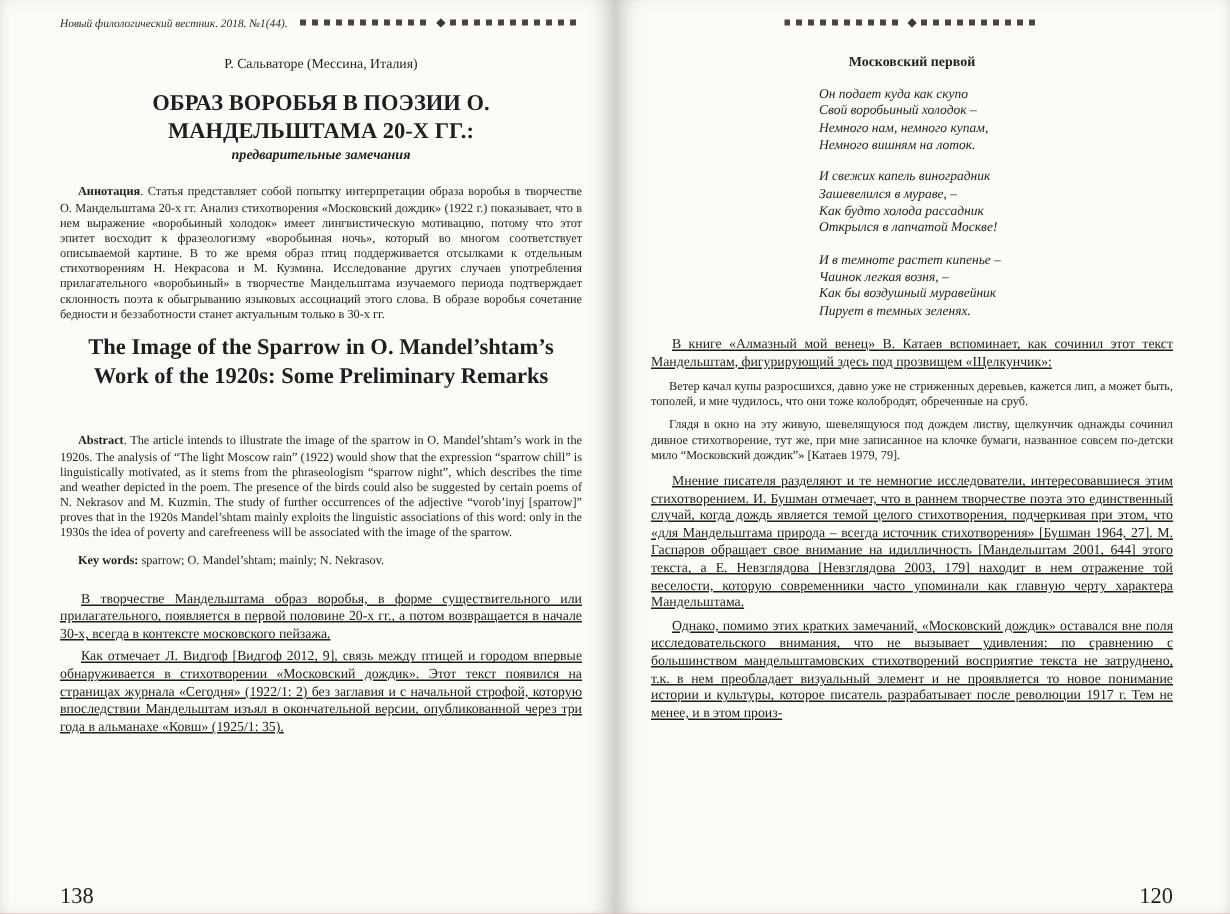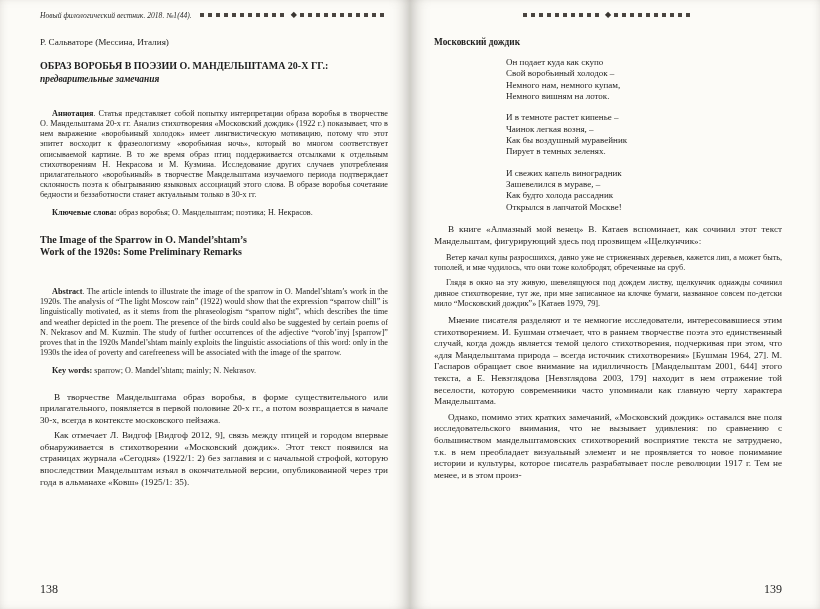--- a/index.html
+++ b/index.html
@@ -40,43 +40,43 @@
     margin-right: 8px;
     color: #2a2a2a;
   }
   .ornament { display: flex; align-items: center; flex: 1; gap: 3px; }
   .ornament-center-block { flex: none; width: 170px; margin: 0 auto; }
   .orn-line {
     flex: 1; height: 4px;
     background: repeating-linear-gradient(90deg, #4a4540 0 4px, transparent 4px 8px);
   }
   .orn-center { font-size: 8px; line-height: 8px; color: #3a3632; }
-  .centered { text-align: left; }
+  .centered { text-align: center; }
   .justify { text-align: justify; }
   .author { font-size: 9.2px; margin-bottom: 13px; }
-  .article-title { font-size: 10px; font-weight: bold; line-height: 1.28; }
-  .article-subtitle { font-size: 9.4px; font-weight: bold; font-style: italic; line-height: 1.28; margin-bottom: 24px; }
+  .article-title { font-size: 15px; font-weight: bold; line-height: 1.28; }
+  .article-subtitle { font-size: 9.4px; font-weight: bold; font-style: italic; line-height: 1.28; margin-bottom: 13px; }
   .abstract { font-size: 8.2px; line-height: 1.24; margin-bottom: 8px; text-indent: 12px; }
   .abstract .lead { font-weight: bold; }
   .keywords { margin-bottom: 15px; }
   .title-en { margin-bottom: 28px; }
-  .body-par { font-size: 9.2px; line-height: 1.26; text-indent: 14px; }
+  .body-par { font-size: 9.2px; line-height: 1.26; text-indent: 14px; text-decoration: underline; }
   .quote { font-size: 8.2px; line-height: 1.24; text-indent: 12px; margin-bottom: 5px; color: #242424; }
   .poem-title { font-size: 9.3px; font-weight: bold; margin-bottom: 10px; }
-  .poem { margin-left: 72px; margin-bottom: 11px; }
+  .poem { margin-left: 112px; margin-bottom: 11px; font-style: italic; }
   .poem-stanza {
     font-size: 9px; line-height: 1.26;
     white-space: pre-line;
     margin-bottom: 10px;
   }
   .mb4 { margin-bottom: 4px; }
   .mb6 { margin-bottom: 6px; }
   .page-number {
-    position: absolute; bottom: 12px;
-    font-size: 12px;
+    position: absolute; bottom: 2px;
+    font-size: 15px;
   }
   .pn-left { left: 40px; }
   .pn-right { right: 38px; }
 </style>
 </head>
 <body>
 
 <div class="spread">
 
   <div class="page page-left">
@@ -90,21 +90,20 @@
       </span>
     </div>
 
     <div class="author centered">Р. Сальваторе (Мессина, Италия)</div>
 
     <div class="article-title centered">ОБРАЗ ВОРОБЬЯ В ПОЭЗИИ О. МАНДЕЛЬШТАМА 20-Х ГГ.:</div>
     <div class="article-subtitle centered">предварительные замечания</div>
 
     <p class="abstract justify"><span class="lead">Аннотация</span><span>. Статья представляет собой попытку интерпретации образа воробья в творчестве О. Мандельштама 20-х гг. Анализ стихотворения «Московский дождик» (1922 г.) показывает, что в нем выражение «воробьиный холодок» имеет лингвистическую мотивацию, потому что этот эпитет восходит к фразеологизму «воробьиная ночь», который во многом соответствует описываемой картине. В то же время образ птиц поддерживается отсылками к отдельным стихотворениям Н. Некрасова и М. Кузмина. Исследование других случаев употребления прилагательного «воробьиный» в творчестве Мандельштама изучаемого периода подтверждает склонность поэта к обыгрыванию языковых ассоциаций этого слова. В образе воробья сочетание бедности и беззаботности станет актуальным только в 30-х гг.</span></p>
 
-    <p class="abstract justify keywords"><span class="lead">Ключевые слова:</span><span> образ воробья; О. Мандельштам; поэтика; Н. Некрасов.</span></p>
 
 
     <div class="article-title centered">The Image of the Sparrow in O. Mandel’shtam’s</div>
     <div class="article-title centered title-en">Work of the 1920s: Some Preliminary Remarks</div>
 
     <p class="abstract justify"><span class="lead">Abstract</span><span>. The article intends to illustrate the image of the sparrow in O. Mandel’shtam’s work in the 1920s. The analysis of “The light Moscow rain” (1922) would show that the expression “sparrow chill” is linguistically motivated, as it stems from the phraseologism “sparrow night”, which describes the time and weather depicted in the poem. The presence of the birds could also be suggested by certain poems of N. Nekrasov and M. Kuzmin. The study of further occurrences of the adjective “vorob’inyj [sparrow]” proves that in the 1920s Mandel’shtam mainly exploits the linguistic associations of this word: only in the 1930s the idea of poverty and carefreeness will be associated with the image of the sparrow.</span></p>
 
     <p class="abstract justify keywords"><span class="lead">Key words:</span><span> sparrow; O. Mandel’shtam; mainly; N. Nekrasov.</span></p>
 
     <p class="body-par justify mb4">В творчестве Мандельштама образ воробья, в форме существительного или прилагательного, появляется в первой половине 20-х гг., а потом возвращается в начале 30-х, всегда в контексте московского пейзажа.</p>
@@ -116,41 +115,41 @@
   <div class="page page-right">
 
     <div class="running-head">
       <span class="ornament ornament-center-block">
         <span class="orn-line"></span>
         <span class="orn-center">◆</span>
         <span class="orn-line"></span>
       </span>
     </div>
 
-    <div class="poem-title centered">Московский дождик</div>
+    <div class="poem-title centered">Московский первой</div>
 
     <div class="poem">
       <div class="poem-stanza">Он подает куда как скупо
 Свой воробьиный холодок –
 Немного нам, немного купам,
 Немного вишням на лоток.</div>
+      <div class="poem-stanza">И свежих капель виноградник
+Зашевелился в мураве, –
+Как будто холода рассадник
+Открылся в лапчатой Москве!</div>
       <div class="poem-stanza">И в темноте растет кипенье –
 Чаинок легкая возня, –
 Как бы воздушный муравейник
 Пирует в темных зеленях.</div>
-      <div class="poem-stanza">И свежих капель виноградник
-Зашевелился в мураве, –
-Как будто холода рассадник
-Открылся в лапчатой Москве!</div>
     </div>
 
     <p class="body-par justify mb6">В книге «Алмазный мой венец» В. Катаев вспоминает, как сочинил этот текст Мандельштам, фигурирующий здесь под прозвищем «Щелкунчик»:</p>
 
     <p class="quote justify">Ветер качал купы разросшихся, давно уже не стриженных деревьев, кажется лип, а может быть, тополей, и мне чудилось, что они тоже колобродят, обреченные на сруб.</p>
     <p class="quote justify mb6">Глядя в окно на эту живую, шевелящуюся под дождем листву, щелкунчик однажды сочинил дивное стихотворение, тут же, при мне записанное на клочке бумаги, названное совсем по-детски мило “Московский дождик”» [Катаев 1979, 79].</p>
 
     <p class="body-par justify mb4">Мнение писателя разделяют и те немногие исследователи, интересовавшиеся этим стихотворением. И. Бушман отмечает, что в раннем творчестве поэта это единственный случай, когда дождь является темой целого стихотворения, подчеркивая при этом, что «для Мандельштама природа – всегда источник стихотворения» [Бушман 1964, 27]. М. Гаспаров обращает свое внимание на идилличность [Мандельштам 2001, 644] этого текста, а Е. Невзглядова [Невзглядова 2003, 179] находит в нем отражение той веселости, которую современники часто упоминали как главную черту характера Мандельштама.</p>
     <p class="body-par justify">Однако, помимо этих кратких замечаний, «Московский дождик» оставался вне поля исследовательского внимания, что не вызывает удивления: по сравнению с большинством мандельштамовских стихотворений восприятие текста не затруднено, т.к. в нем преобладает визуальный элемент и не проявляется то новое понимание истории и культуры, которое писатель разрабатывает после революции 1917 г. Тем не менее, и в этом произ-</p>
 
-    <div class="page-number pn-right">139</div>
+    <div class="page-number pn-right">120</div>
   </div>
 
 </div>
 
 </body></html>

